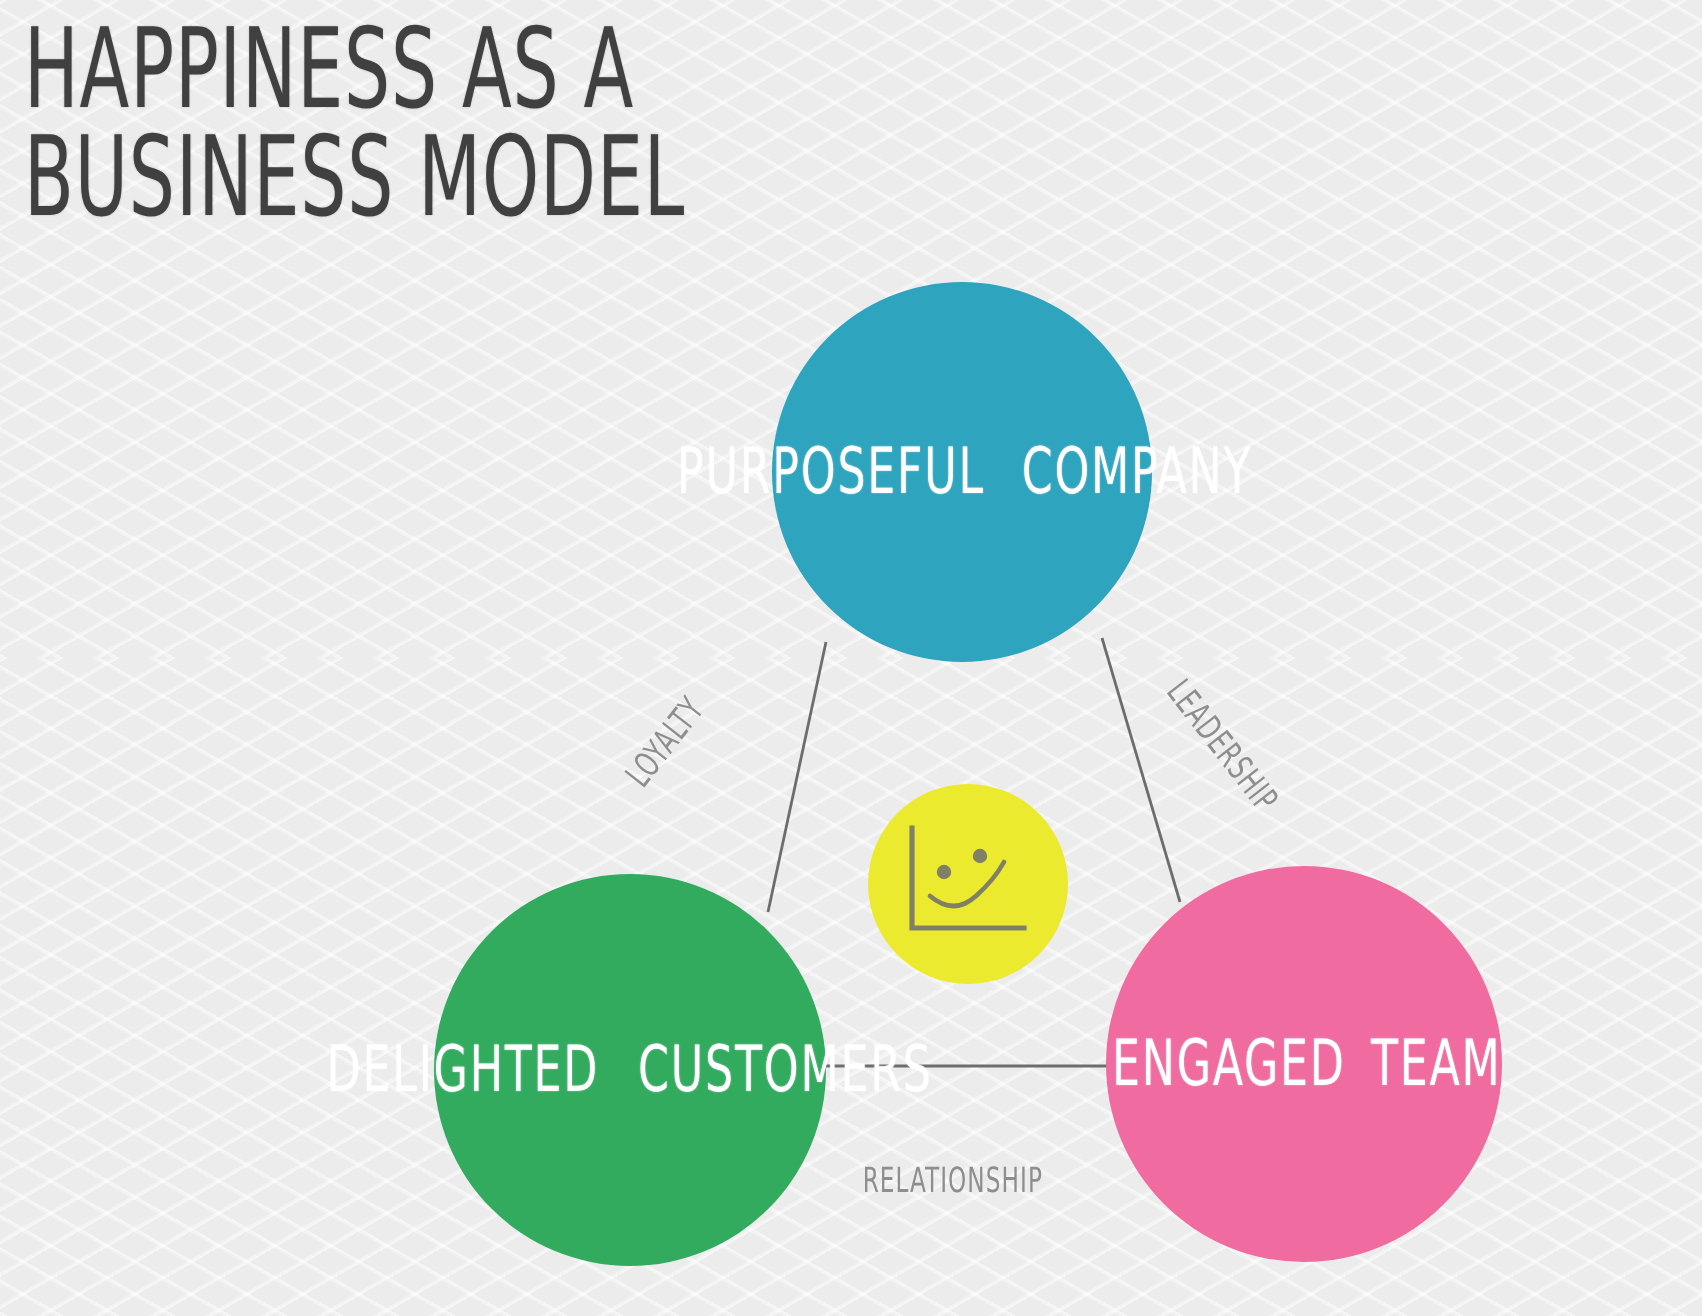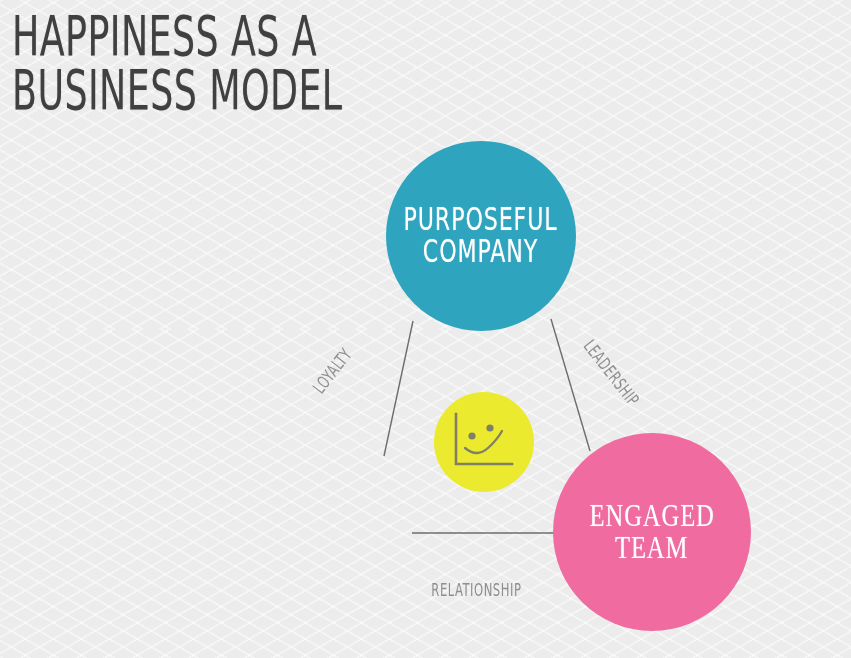--- a/index.html
+++ b/index.html
@@ -81,21 +81,20 @@
     position: absolute;
     inset: 0;
     z-index: 2;
   }
 
   
   .node {
     position: absolute;
     border-radius: 50%;
     display: flex;
-    flex-direction: column;
     align-items: center;
     justify-content: center;
     z-index: 4;
     color: #ffffff;
     text-align: center;
   }
   .node .node-line {
     display: block;
     font-size: 28px;
     line-height: 1.14;
@@ -112,21 +111,20 @@
   }
   #node-customers {
     left: 217px; top: 437px;
     width: 196px; height: 196px;
     background-color: #32ab5f;
   }
   #node-team {
     left: 553px; top: 433px;
     width: 198px; height: 198px;
     background-color: #ef6ba0;
-    font-family: Liberation Serif, serif;
   }
 
   
   #node-center {
     position: absolute;
     left: 434px; top: 392px;
     width: 100px; height: 100px;
     border-radius: 50%;
     background-color: #ecea2e;
     z-index: 5;
@@ -182,20 +180,24 @@
     <line x1="551" y1="319" x2="590" y2="451" stroke="#6d6d6d" stroke-width="1.4"></line>
 
     <line x1="412" y1="533" x2="554" y2="533" stroke="#6d6d6d" stroke-width="1.4"></line>
   </svg>
 
   <div class="node" id="node-company">
     <span class="node-line">PURPOSEFUL</span>
     <span class="node-line">COMPANY</span>
   </div>
 
+  <div class="node" id="node-customers">
+    <span class="node-line">DELIGHTED</span>
+    <span class="node-line">CUSTOMERS</span>
+  </div>
 
   <div class="node" id="node-team">
     <span class="node-line">ENGAGED</span>
     <span class="node-line">TEAM</span>
   </div>
 
   <div id="node-center">
     <svg width="64" height="60" viewBox="0 0 64 60">
 
       <path d="M4 2 L4 52 L60 52" fill="none" stroke="#7f8066" stroke-width="2.6" stroke-linecap="square" stroke-linejoin="miter"></path>

